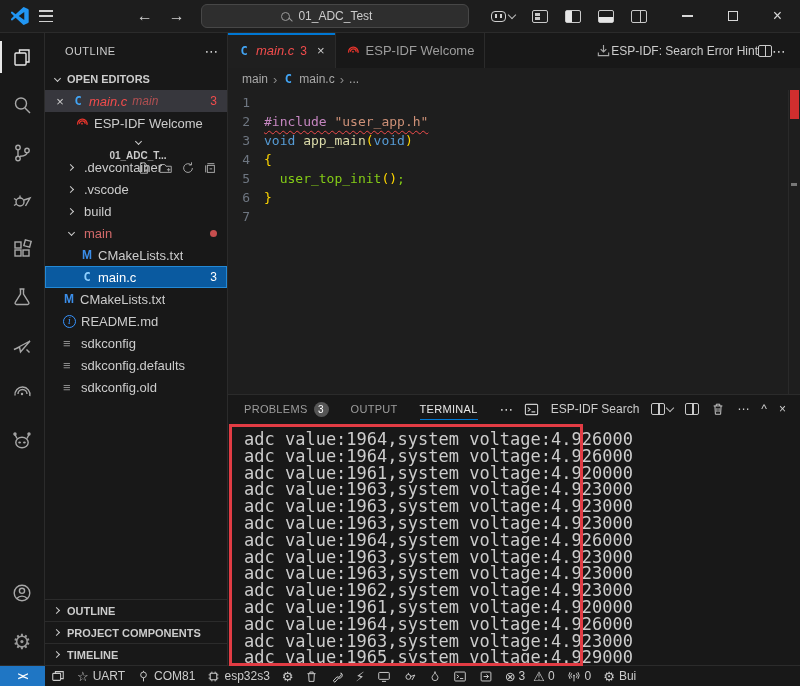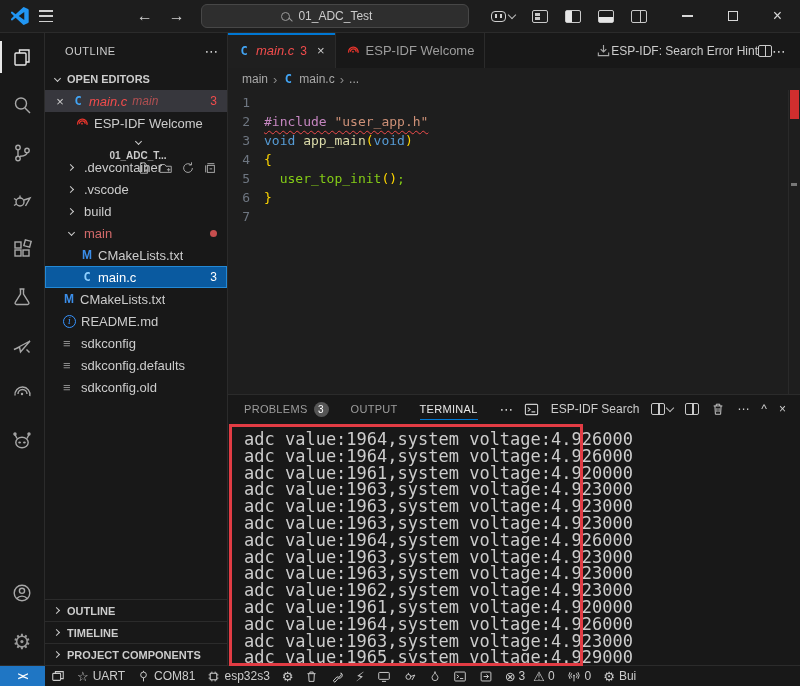--- a/index.html
+++ b/index.html
@@ -368,27 +368,27 @@
         <div class="sec-head">
           <span class="tw closed">
               <i></i>
             </span>
           <span>OUTLINE</span>
         </div>
         <div class="sec-head">
           <span class="tw closed">
               <i></i>
             </span>
-          <span>TIMELINE</span>
+          <span>PROJECT COMPONENTS</span>
         </div>
         <div class="sec-head">
           <span class="tw closed">
               <i></i>
             </span>
-          <span>PROJECT COMPONENTS</span>
+          <span>TIMELINE</span>
         </div>
       </div>
     </div>
 
     <div class="editor-col">
       <div class="tabbar">
         <div class="tab active">
           <span class="c-icon">C</span>
           <span class="err-file">main.c</span>
           <span style="color:#f14c4c;font-size:12px">3</span>

